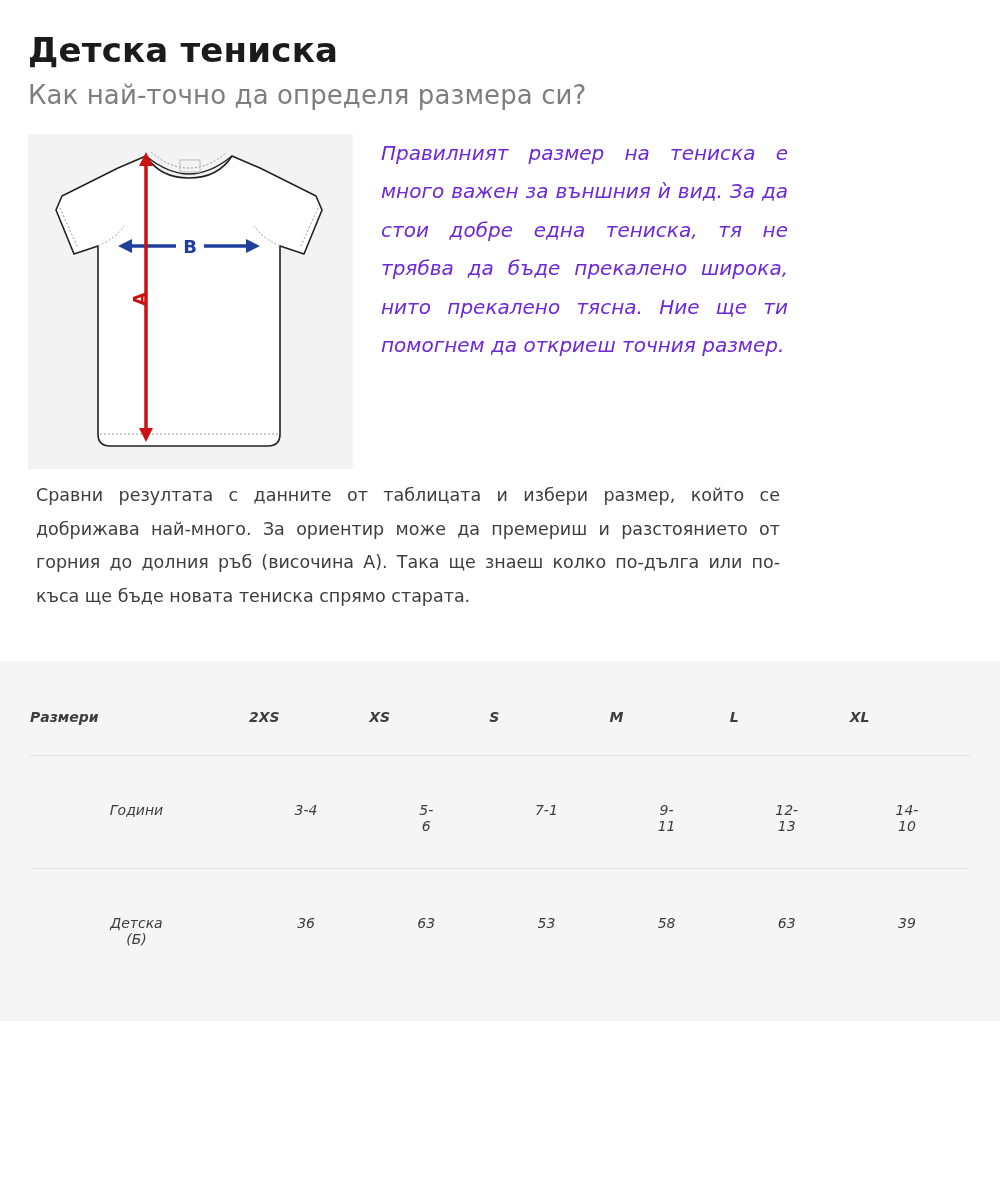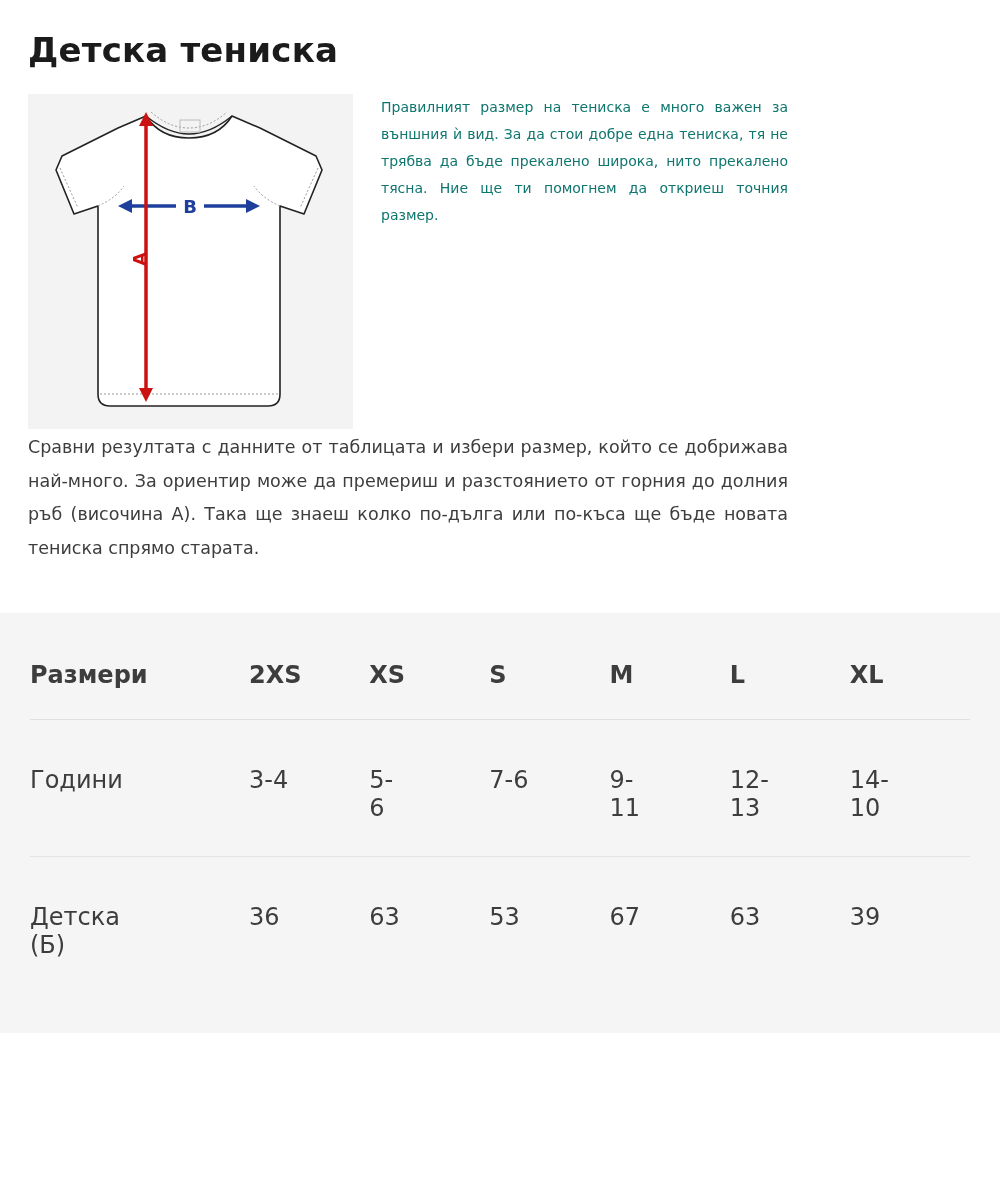--- a/index.html
+++ b/index.html
@@ -44,35 +44,36 @@
     float: left;
     margin-right: 28px;
     position: relative;
   }
   .figure svg {
     display: block;
   }
 
   .intro-col p {
     margin: 0 0 20px 0;
-    font-size: 14px;
+    font-size: 20px;
     line-height: 1.92;
-    color: #0f766e;
+    color: #6d28d9;
     text-align: justify;
     text-justify: inter-word;
+    font-style: italic;
   }
   .intro-col {
     overflow: hidden;
   }
   .flow-text {
     clear: both;
     padding-top: 2px;
   }
   .flow-text p {
-    margin: 0;
+    margin: 8px;
     font-size: 17.5px;
     line-height: 1.92;
     color: #3d3d3d;
     text-align: justify;
   }
 
   .table-wrap {
     margin-top: 48px;
     background: #f5f5f5;
     width: 1000px;
@@ -82,50 +83,53 @@
   table.size-table {
     border-collapse: collapse;
     width: 940px;
     margin: 0 auto;
     table-layout: fixed;
   }
   table.size-table th,
   table.size-table td {
     text-align: left;
     vertical-align: top;
-    font-size: 24px;
+    font-size: 14px;
     color: #3d3d3d;
     padding: 26px 6px 26px 0;
+    font-style: italic;
   }
   table.size-table thead th {
     font-weight: bold;
     padding-top: 48px;
     padding-bottom: 30px;
     border-bottom: 1px solid #e0e0e0;
   }
   table.size-table tbody td {
     border-bottom: 1px solid #e4e4e4;
     padding-top: 46px;
     padding-bottom: 34px;
     font-weight: normal;
+    text-align: center;
   }
   table.size-table tbody tr:last-child td {
     border-bottom: none;
   }
   table.size-table col.c-label { width: 215px; }
   table.size-table col.c-val { width: 118px; }
   .row-label { white-space: pre-line; }
   .cell-val { white-space: pre-line; }
 </style>
 </head>
 <body>
 
 <div class="page">
 
   <h1 class="title">Детска тениска</h1>
+  <h2 class="subtitle">Как най-точно да определя размера си?</h2>
 
   <div class="intro">
 
     <div class="figure">
       <svg width="325" height="335" viewBox="0 0 325 335">
         <rect x="0" y="0" width="325" height="335" fill="#f3f3f3"></rect>
 
         <path d="M118 22 L90 34 L34 62 L28 76 L46 120 L70 112 L70 300 Q70 312 82 312 L240 312 Q252 312 252 300 L252 112 L276 120 L294 76 L288 62 L232 34 L204 22 Q190 44 161 44 Q132 44 118 22 Z" fill="#ffffff" stroke="#222222" stroke-width="1.6" stroke-linejoin="round"></path>
 
         <path d="M118 22 Q140 40 161 40 Q182 40 204 22" fill="none" stroke="#222222" stroke-width="1.4"></path>
@@ -188,35 +192,35 @@
           <th>L</th>
           <th>XL</th>
         </tr>
       </thead>
       <tbody>
         <tr>
           <td class="row-label">Години</td>
           <td class="cell-val">3-4</td>
           <td class="cell-val">5-
 6</td>
-          <td class="cell-val">7-6</td>
+          <td class="cell-val">7-1</td>
           <td class="cell-val">9-
 11</td>
           <td class="cell-val">12-
 13</td>
           <td class="cell-val">14-
 10</td>
         </tr>
         <tr>
           <td class="row-label">Детска
 (Б)</td>
           <td class="cell-val">36</td>
           <td class="cell-val">63</td>
           <td class="cell-val">53</td>
-          <td class="cell-val">67</td>
+          <td class="cell-val">58</td>
           <td class="cell-val">63</td>
           <td class="cell-val">39</td>
         </tr>
       </tbody>
     </table>
   </div>
 
 </div>
 
 </body></html>

